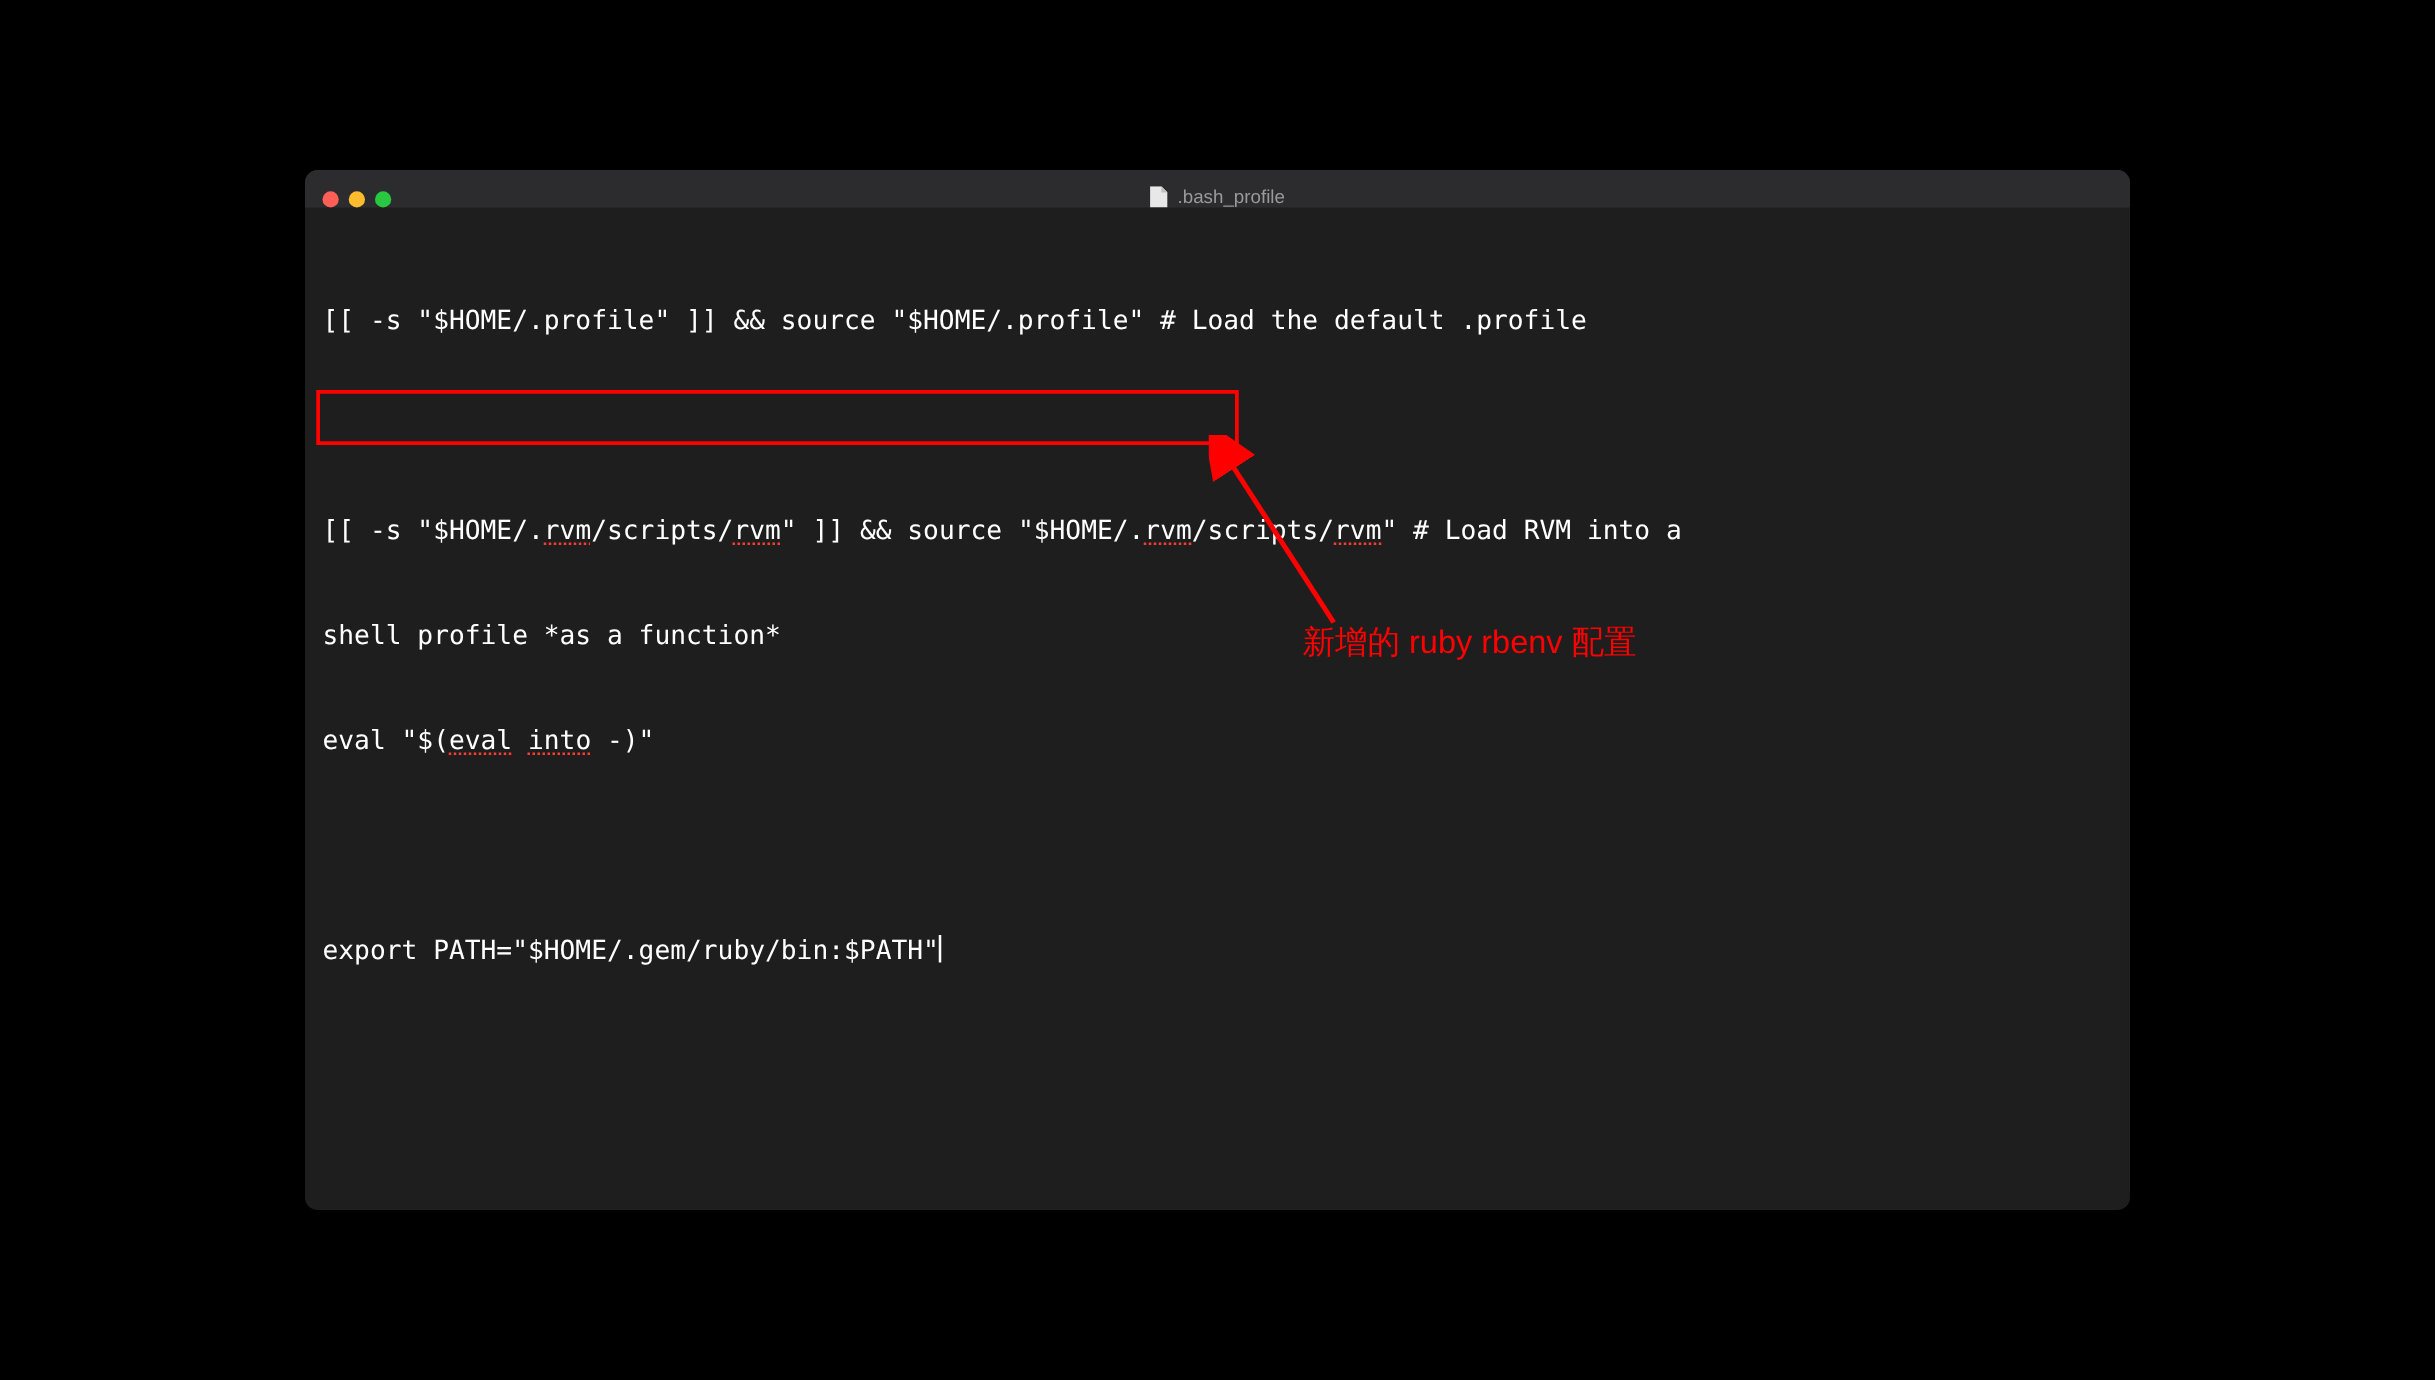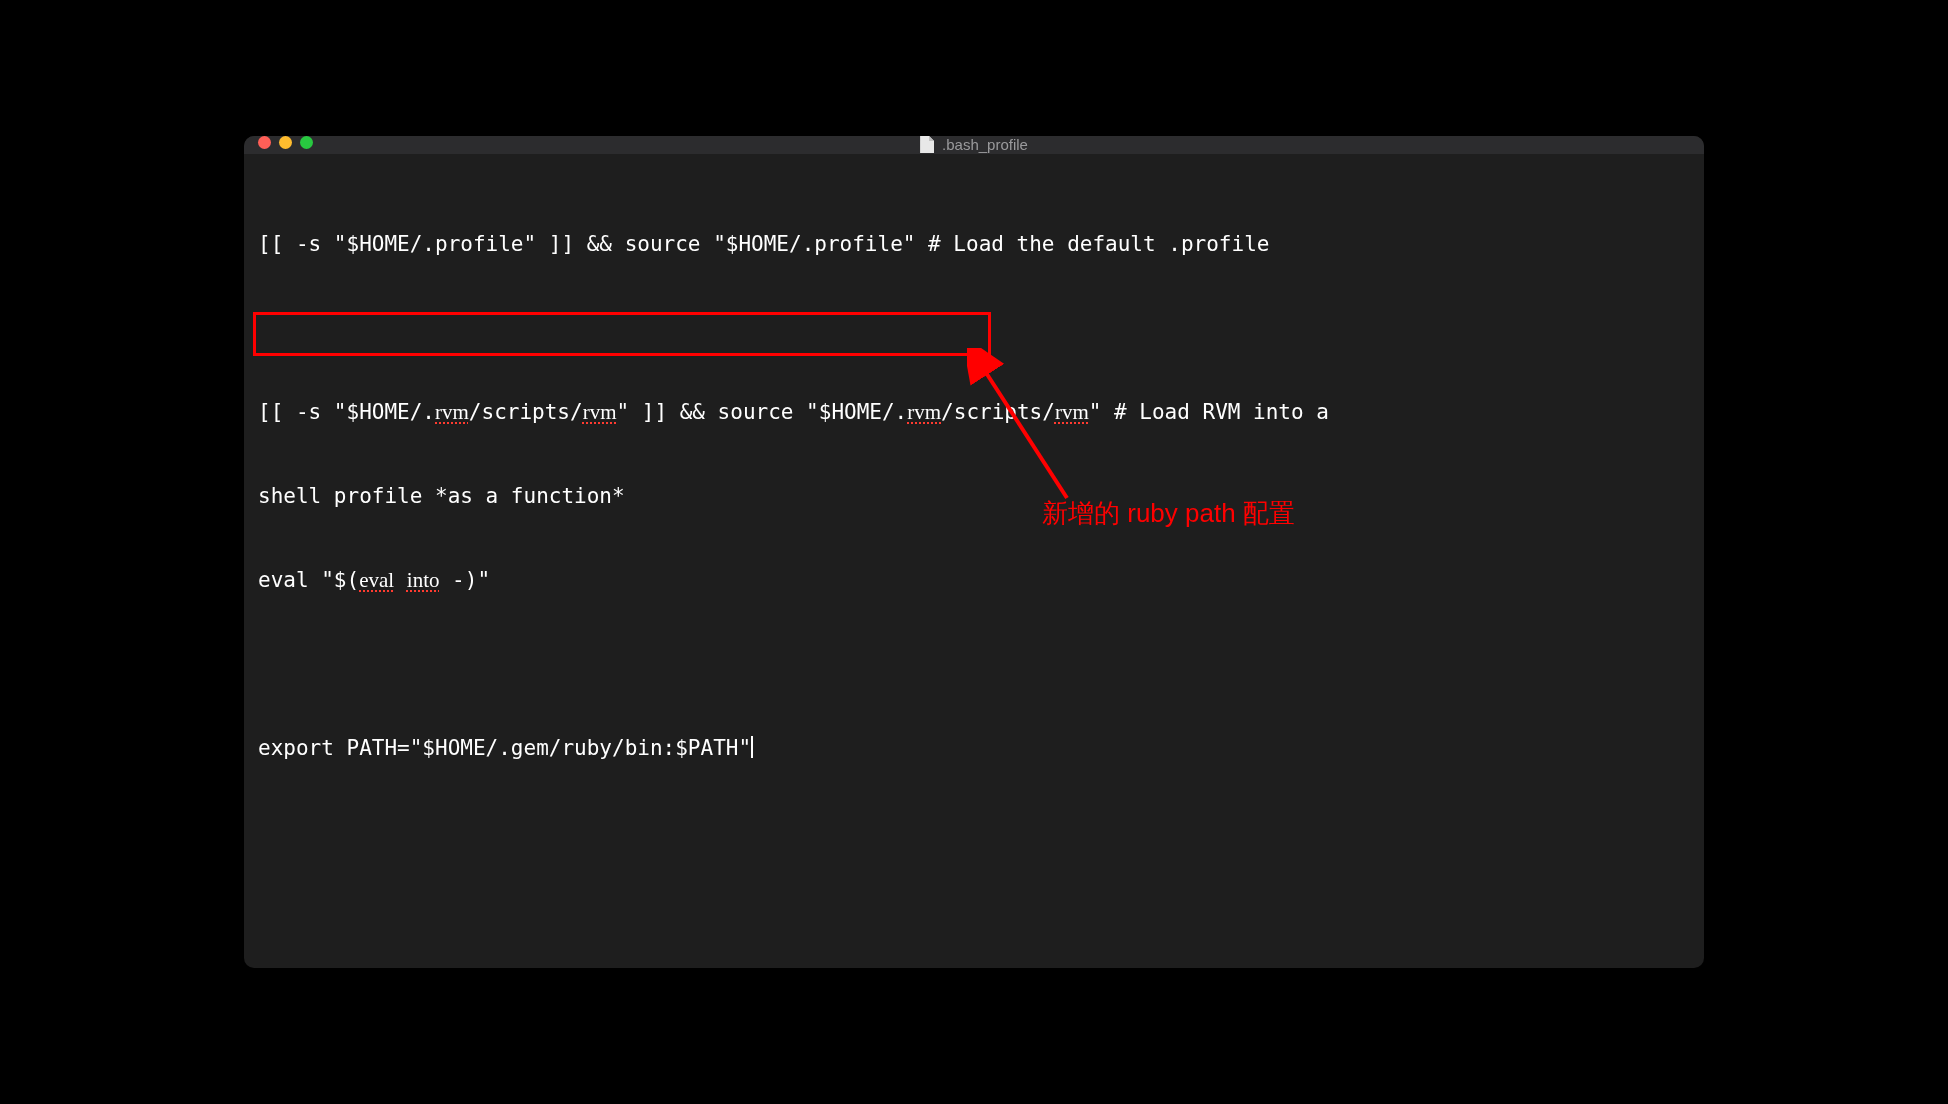--- a/index.html
+++ b/index.html
@@ -20,24 +20,24 @@
     .window {
       width: 1460px;
       height: 832px;
       background: #1e1e1e;
       border-radius: 10px;
       overflow: hidden;
       box-shadow: 0 20px 60px rgba(0,0,0,0.6);
       position: relative;
     }
     .titlebar {
-      height: 18px;
+      height: 30px;
       background: #2c2c2e;
       display: flex;
-      align-items: flex-start;
+      align-items: flex-end;
       position: relative;
     }
     .traffic-lights {
       display: flex;
       gap: 8px;
       padding-left: 14px;
       align-items: center;
     }
     .traffic-light {
       width: 13px;
@@ -67,21 +67,20 @@
       font-size: 21px;
       line-height: 28px;
       color: #ffffff;
       white-space: pre;
       position: relative;
     }
     .spellerr {
       text-decoration: underline dotted #ff3b30;
       text-decoration-thickness: 2px;
       text-underline-offset: 3px;
-      font-family: Liberation Serif, serif;
     }
     .line {
       min-height: 28px;
     }
     .cursor-caret {
       display: inline-block;
       width: 2px;
       height: 22px;
       background: #ffffff;
       vertical-align: text-bottom;
@@ -136,14 +135,14 @@
 
   <svg class="arrow" style="left: 723px; top: 212px; width: 120px; height: 160px;" viewBox="0 0 120 160">
     <defs>
       <marker id="arrowhead" markerWidth="12" markerHeight="10" refX="2" refY="5" orient="auto">
         <polygon points="0 0, 12 5, 0 10" fill="#ff0000"></polygon>
       </marker>
     </defs>
     <line x1="100" y1="150" x2="16" y2="20" stroke="#ff0000" stroke-width="4" marker-end="url(#arrowhead)"></line>
   </svg>
 
-  <div class="annotation-text" style="left: 798px; top: 360px;">新增的 ruby path 配置</div>
+  <div class="annotation-text" style="left: 798px; top: 360px;">新增的 ruby rbenv 配置</div>
 </div>
 
 </body></html>

